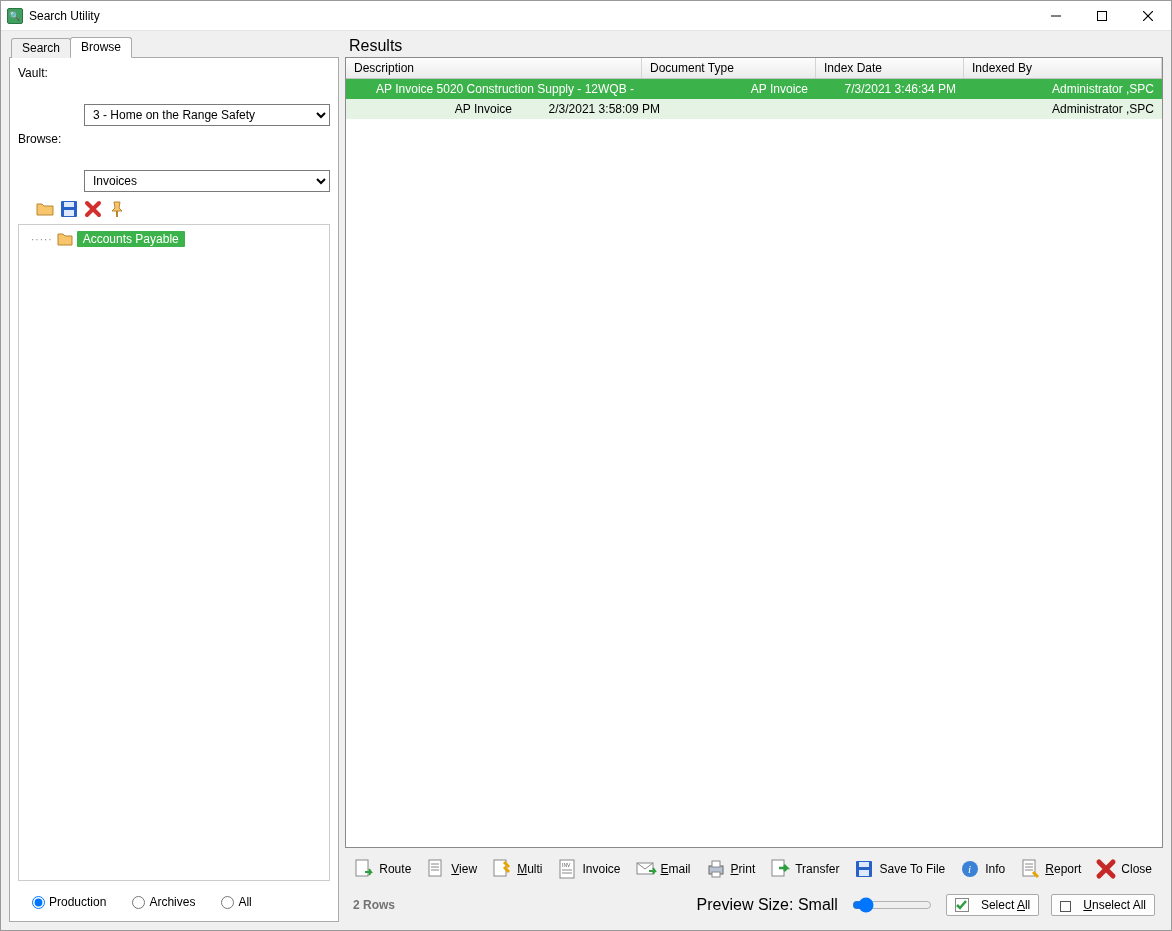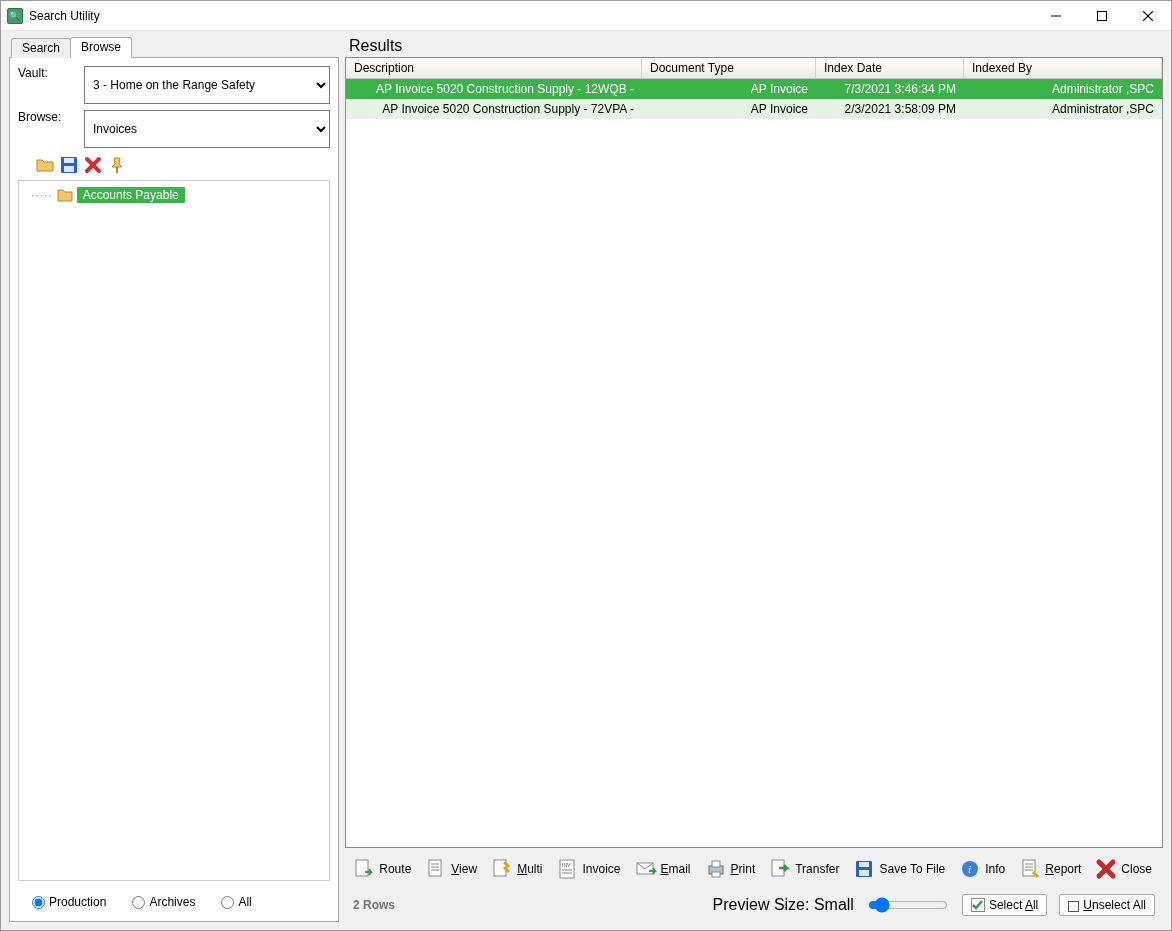--- a/index.html
+++ b/index.html
@@ -102,25 +102,26 @@
 
   .form-row {
     display:flex;
     align-items:flex-start;
     margin-bottom:6px;
     gap:16px;
   }
   .form-row label { width:50px; text-align:left; }
   .form-row select {
     flex:1;
-    height:38px;
+    height:22px;
     font-size:12px;
     border:1px solid #7a7a7a;
     background:#fff;
     padding:0 4px;
+    margin-top:38px;
   }
 
   .toolbar-icons {
     display:flex;
     gap:6px;
     padding:2px 2px 6px 18px;
   }
   .tb-icon {
     width:18px; height:18px;
     display:flex;align-items:center;justify-content:center;
@@ -232,21 +233,21 @@
   }
   .row-count { color:#737373; font-weight:bold; }
   .status-spacer { flex:1; }
   .preview-size { font-size:16px; }
   .slider {
     width:80px;
   }
   .small-btn {
     display:flex;
     align-items:flex-end;
-    gap:4px;
+    gap:12px;
     padding:3px 8px;
     background:#fdfdfd;
     border:1px solid #aaa;
     border-radius:2px;
     font-size:12px;
   }
   .check-green {
     width:14px;height:14px;
   }
   .square-empty {
@@ -369,21 +370,20 @@
           <div class="col col-by">Indexed By</div>
         </div>
         <div class="grid-body">
           <div class="grid-row selected">
             <div class="cell col-desc">AP Invoice 5020 Construction Supply - 12WQB -</div>
             <div class="cell col-type">AP Invoice</div>
             <div class="cell col-date">7/3/2021 3:46:34 PM</div>
             <div class="cell col-by">Administrator ,SPC</div>
           </div>
           <div class="grid-row alt">
-            <div class="cell col-desc">AP Invoice 5020 Construction Supply - 72VPA -</div>
             <div class="cell col-type">AP Invoice</div>
             <div class="cell col-date">2/3/2021 3:58:09 PM</div>
             <div class="cell col-by">Administrator ,SPC</div>
           </div>
         </div>
       </div>
 
       <div class="action-bar">
         <div class="action-btn">
           <svg viewBox="0 0 22 22">

